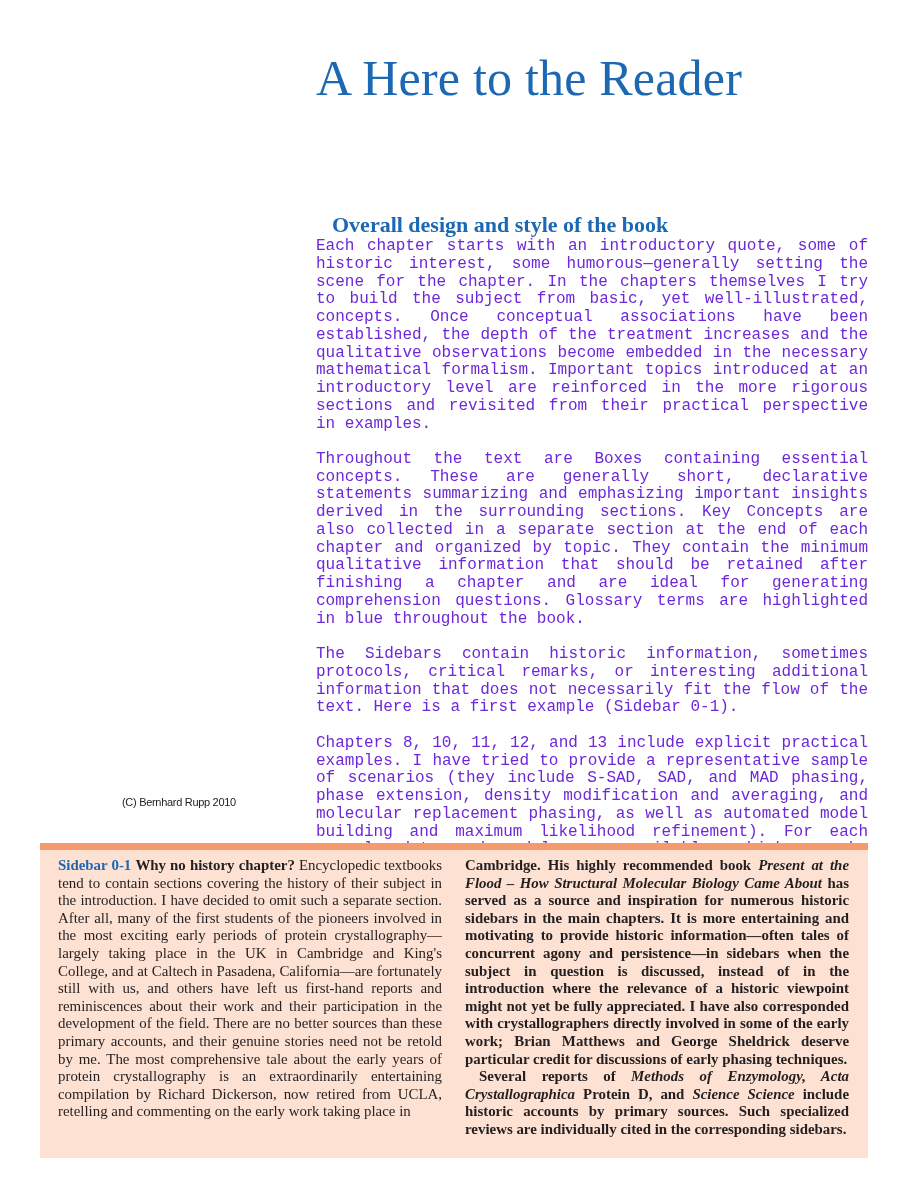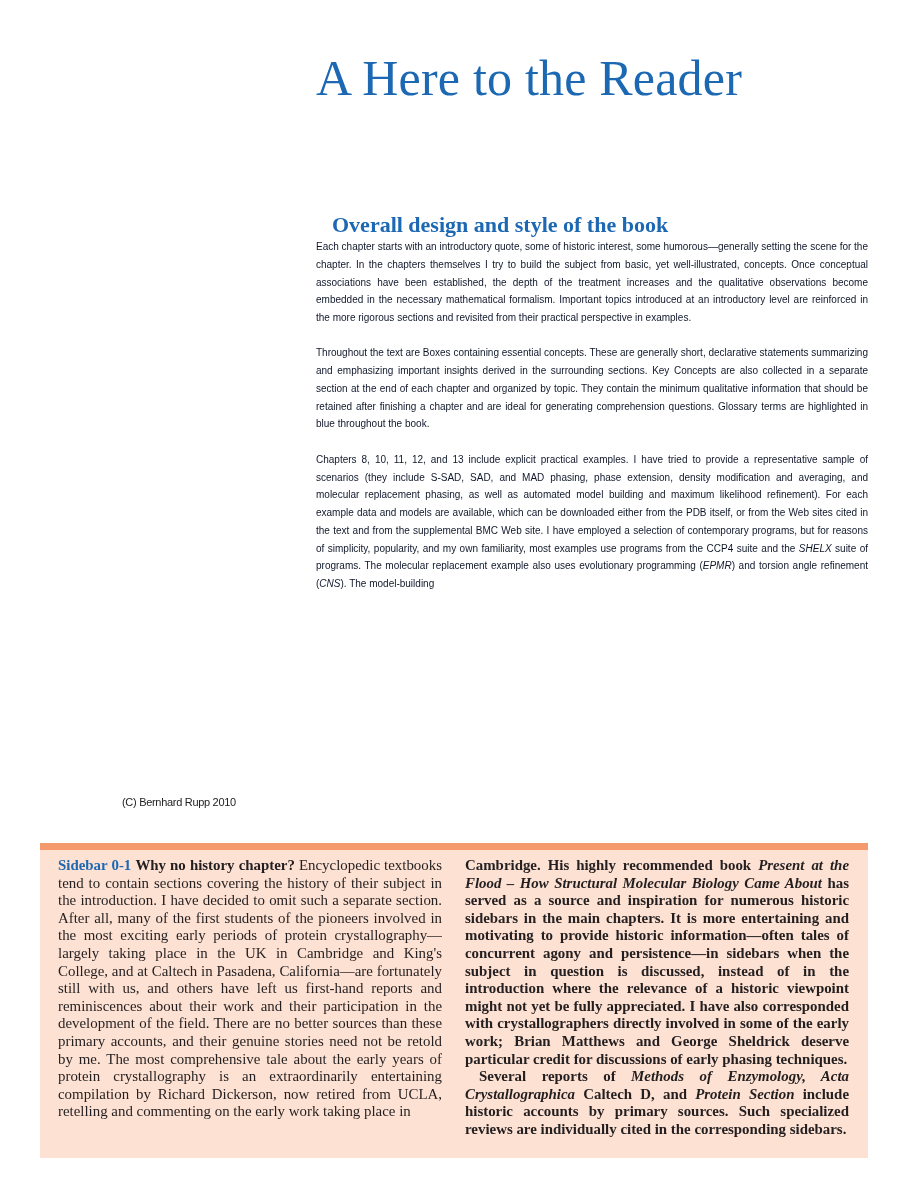--- a/index.html
+++ b/index.html
@@ -15,23 +15,23 @@
   }
   .section-heading {
     position: absolute; left: 316px; top: 196px;
     font-family: "Liberation Serif", serif; font-size: 22px; line-height: 26px;
     color: #1c68b3; margin: 16px; font-weight: bold; white-space: nowrap;
   }
   .main-text {
     position: absolute; left: 316px; top: 238px; width: 552px;
   }
   .main-text p {
-    margin: 0 0 17.7px 0; font-family: Liberation Sans, sans-serif;
-    font-size: 10px; line-height: 17.75px; text-align: justify; hyphens: manual;
-    color: #0f172a;
+    margin: 0 0 17.7px 0; font-family: Liberation Mono, monospace;
+    font-size: 16px; line-height: 17.75px; text-align: justify; hyphens: manual;
+    color: #6d28d9;
   }
   .copyright {
     position: absolute; left: 122px; top: 796px;
     font-family: "Liberation Sans", sans-serif; font-size: 11px; color: #222;
     letter-spacing: -0.3px; white-space: nowrap;
   }
   .sidebar-box {
     position: absolute; left: 40px; top: 843px; width: 828px; height: 315px;
     background: #fde1d3;
   }
@@ -54,27 +54,28 @@
 </head>
 <body>
 
 <h1 class="title">A Here to the Reader</h1>
 
 <h2 class="section-heading">Overall design and style of the book</h2>
 
 <div class="main-text">
   <p>Each chapter starts with an introductory quote, some of historic interest, some humorous—generally setting the scene for the chapter. In the chapters themselves I try to build the subject from basic, yet well-illustrated, concepts. Once conceptual associations have been established, the depth of the treatment increases and the qualitative observations become embedded in the necessary mathematical formalism. Important topics introduced at an introductory level are reinforced in the more rigorous sections and revisited from their practical perspective in examples.</p>
   <p>Throughout the text are Boxes containing essential concepts. These are generally short, declarative statements summarizing and emphasizing important insights derived in the surrounding sections. Key Concepts are also collected in a separate section at the end of each chapter and organized by topic. They contain the minimum qualitative information that should be retained after finishing a chapter and are ideal for generating comprehension questions. Glossary terms are highlighted in blue throughout the book.</p>
+  <p>The Sidebars contain historic information, sometimes protocols, critical remarks, or interesting additional information that does not necessarily fit the flow of the text. Here is a first example (Sidebar 0-1).</p>
   <p><span>Chapters 8, 10, 11, 12, and 13 include explicit practical examples. I have tried to provide a representative sample of scenarios (they include S-SAD, SAD, and MAD phasing, phase extension, density modification and averaging, and molecular replacement phasing, as well as automated model building and maximum likelihood refinement). For each example data and models are available, which can be downloaded either from the PDB itself, or from the Web sites cited in the text and from the supplemental BMC Web site. I have employed a selection of contemporary programs, but for reasons of simplicity, popularity, and my own familiarity, most examples use programs from the CCP4 suite and the </span><em>SHELX</em><span> suite of programs. The molecular replacement example also uses evolutionary programming (</span><em>EPMR</em><span>) and torsion angle refinement (</span><em>CNS</em><span>). The model-building</span></p>
 </div>
 
 <div class="copyright">(C) Bernhard Rupp 2010</div>
 
 <div class="sidebar-box">
   <div class="sidebar-topbar"></div>
   <div class="sidebar-col left">
     <p><span class="sb-label">Sidebar 0-1</span> <span class="sb-title">Why no history chapter?</span><span> Encyclopedic textbooks tend to contain sections covering the history of their subject in the introduction. I have decided to omit such a separate section. After all, many of the first students of the pioneers involved in the most exciting early periods of protein crystallography—largely taking place in the UK in Cambridge and King's College, and at Caltech in Pasadena, California—are fortunately still with us, and others have left us first-hand reports and reminiscences about their work and their participation in the development of the field. There are no better sources than these primary accounts, and their genuine stories need not be retold by me. The most comprehensive tale about the early years of protein crystallography is an extraordinarily entertaining compilation by Richard Dickerson, now retired from UCLA, retelling and commenting on the early work taking place in</span></p>
   </div>
   <div class="sidebar-col right">
     <p><span>Cambridge. His highly recommended book </span><em>Present at the Flood – How Structural Molecular Biology Came About</em><span> has served as a source and inspiration for numerous historic sidebars in the main chapters. It is more entertaining and motivating to provide historic information—often tales of concurrent agony and persistence—in sidebars when the subject in question is discussed, instead of in the introduction where the relevance of a historic viewpoint might not yet be fully appreciated. I have also corresponded with crystallographers directly involved in some of the early work; Brian Matthews and George Sheldrick deserve particular credit for discussions of early phasing techniques.</span></p>
-    <p class="indent"><span>Several reports of </span><em>Methods of Enzymology, Acta Crystallographica</em><span> Caltech D, and </span><em>Protein Section</em><span> include historic accounts by primary sources. Such specialized reviews are individually cited in the corresponding sidebars.</span></p>
+    <p class="indent"><span>Several reports of </span><em>Methods of Enzymology, Acta Crystallographica</em><span> Protein D, and </span><em>Science Science</em><span> include historic accounts by primary sources. Such specialized reviews are individually cited in the corresponding sidebars.</span></p>
   </div>
 </div>
 
 </body></html>

